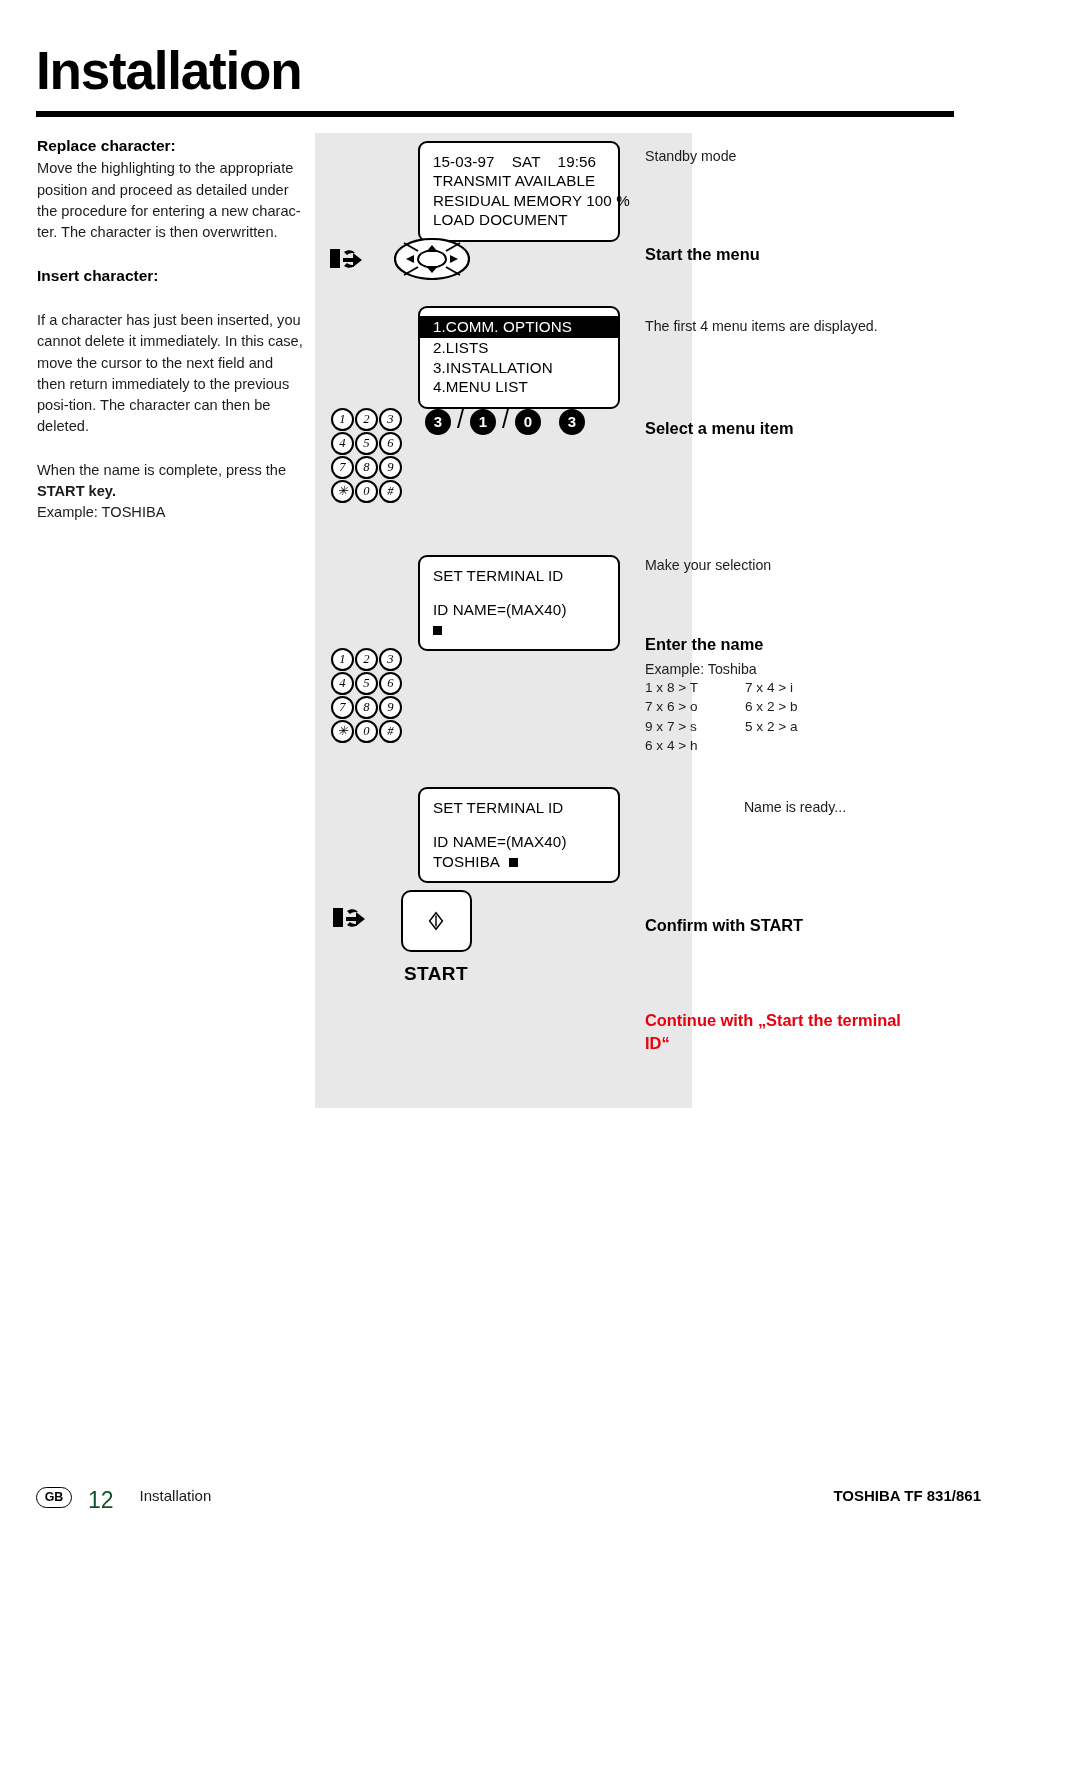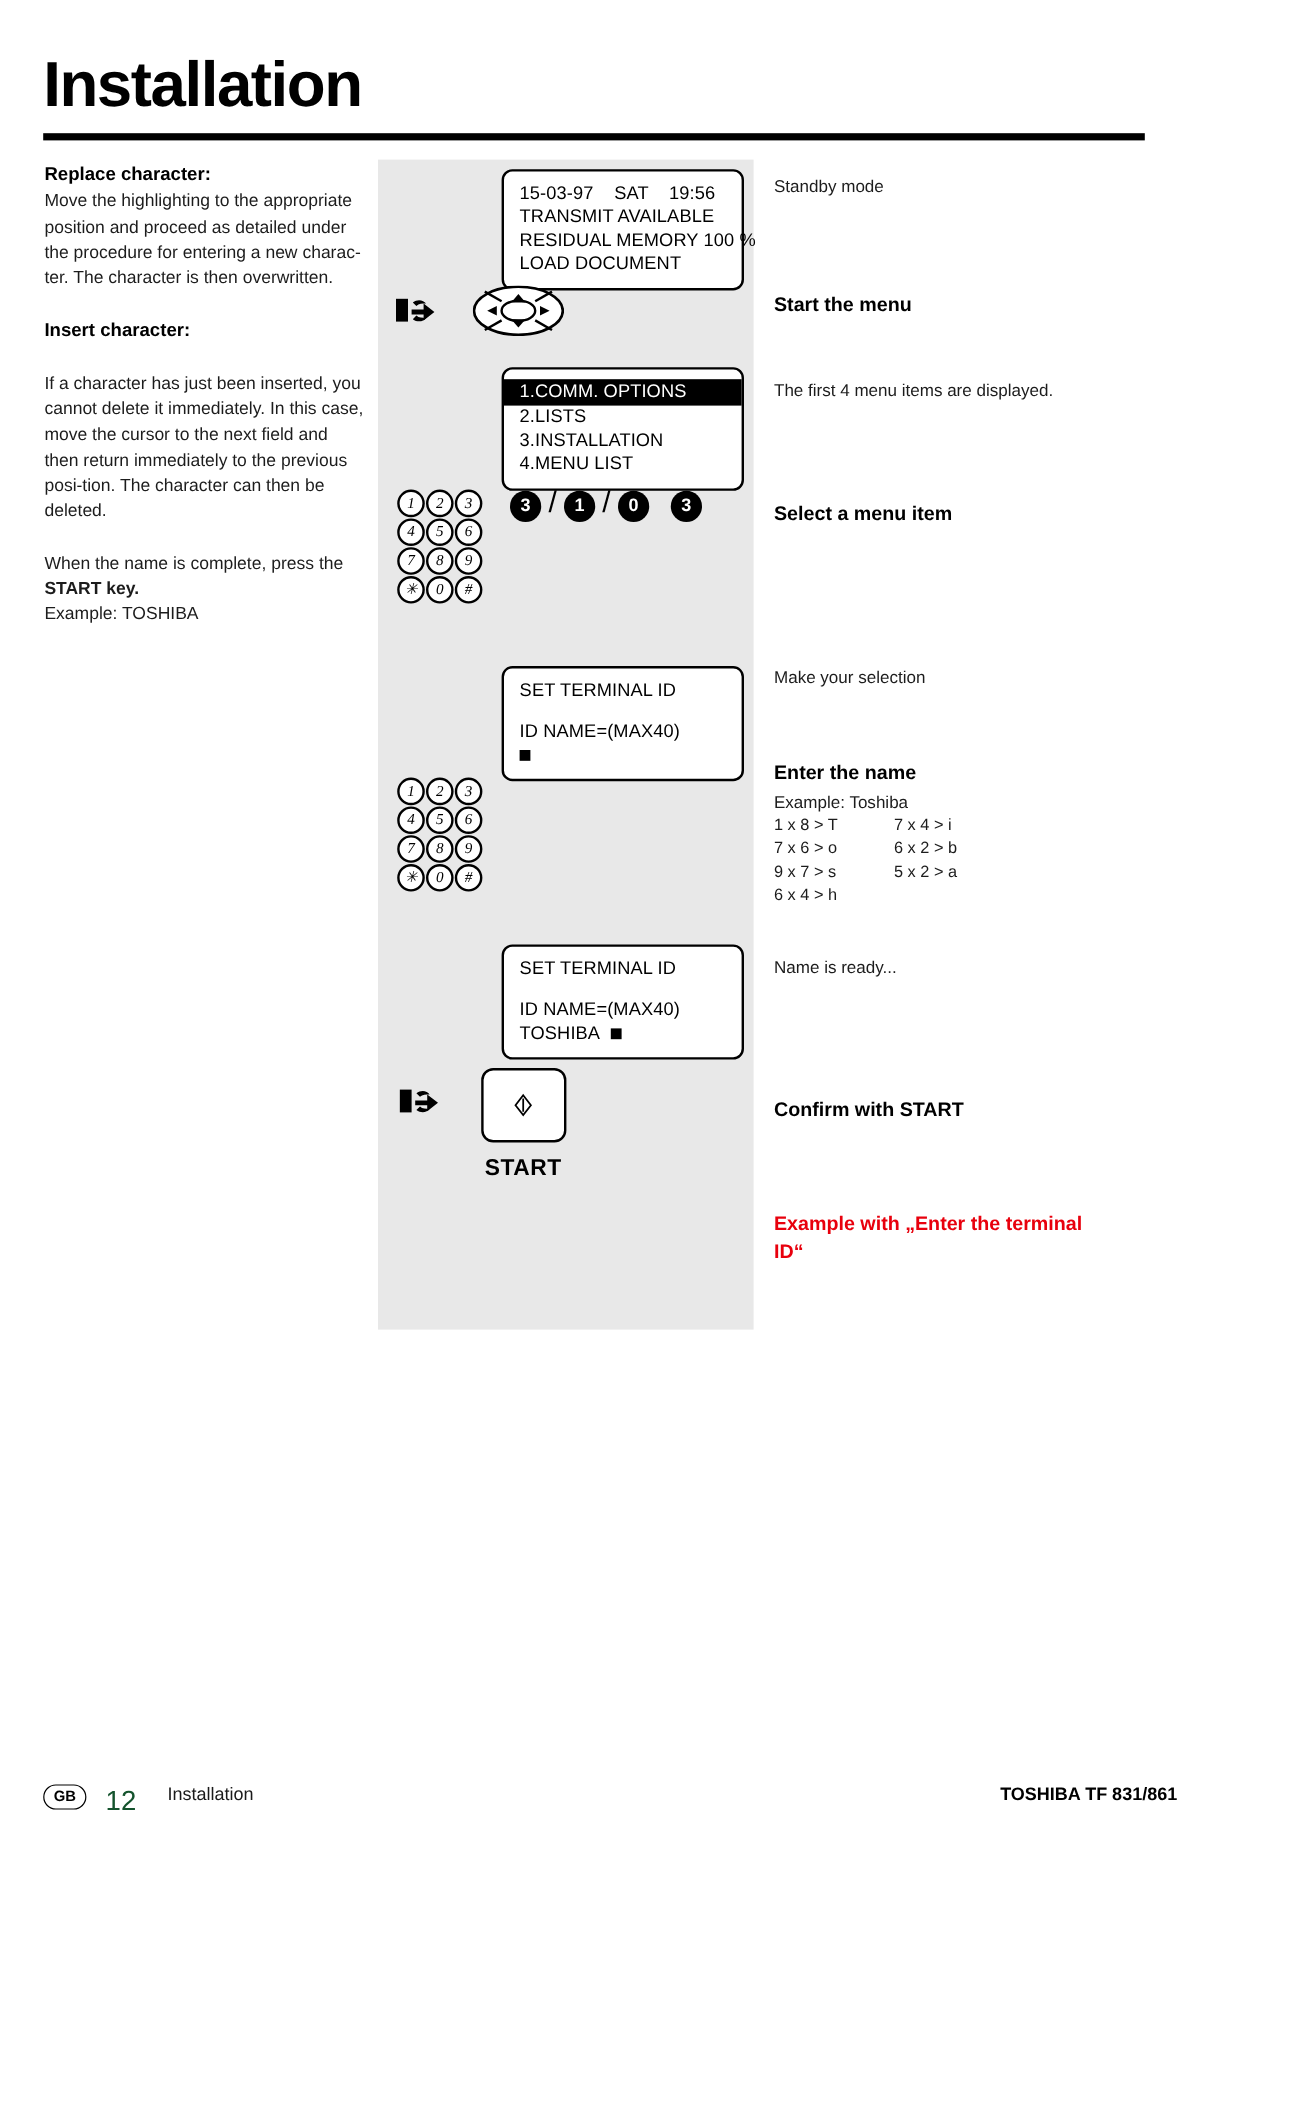--- a/index.html
+++ b/index.html
@@ -42,21 +42,21 @@
   .col-left {
     position: absolute;
     left: 37px;
     top: 136px;
     width: 268px;
   }
   .col-center {
     position: absolute;
     left: 315px;
     top: 133px;
-    width: 313px;
+    width: 377px;
     height: 975px;
     background: #e8e8e8;
   }
   .col-right {
     position: absolute;
     left: 645px;
     top: 136px;
     width: 300px;
   }
 
@@ -239,21 +239,21 @@
     line-height: 1.38;
   }
 
   #r-standby     { top: 10px; }
   #r-startmenu   { top: 108px; }
   #r-first4      { top: 180px; }
   #r-selectitem  { top: 282px; }
   #r-makesel     { top: 419px; }
   #r-entername   { top: 498px; }
   #r-ex-label    { top: 523px; }
-  #r-nameready   { top: 661px; }
+  #r-nameready   { top: 661px; text-align: center; }
   #r-confirm     { top: 779px; }
   #r-continue    { top: 873px; }
 
   .keytable {
     position: absolute;
     top: 542px;
     left: 0;
     width: 260px;
     font-size: 13.6px;
     line-height: 1.43;
@@ -491,21 +491,21 @@
     <div class="kt-row">
       <div class="kt-a">6 x 4 &gt; h</div>
       <div class="kt-b"></div>
     </div>
   </div>
 
   <div class="r-note" id="r-nameready">Name is ready...</div>
 
   <div class="r-head" id="r-confirm">Confirm with START</div>
 
-  <div class="r-red" id="r-continue">Example with „Enter the terminal ID“</div>
+  <div class="r-red" id="r-continue">Continue with „Start the terminal ID“</div>
 
 </div>
 
 <div class="footer">
   <div class="gb-badge">GB</div>
   <div class="page-num">12</div>
   <div class="footer-sec">Installation</div>
   <div class="footer-right">TOSHIBA  TF 831/861</div>
 </div>
 

